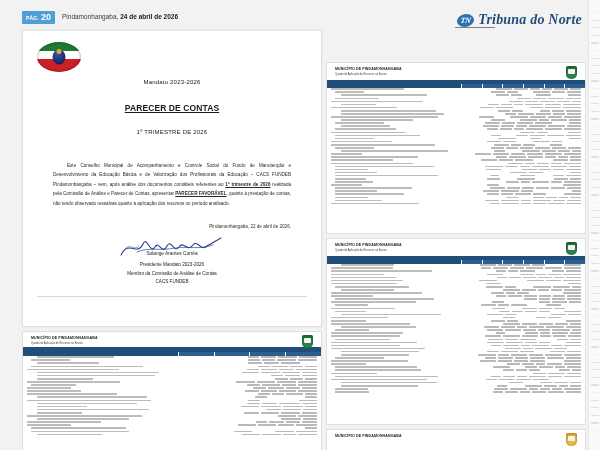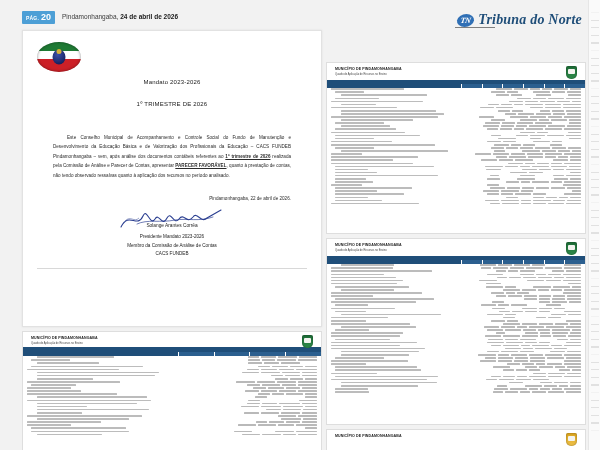--- a/index.html
+++ b/index.html
@@ -125,20 +125,21 @@
 
   <div class="doc">
     <div class="doc-inner">
 
       <div class="head-row">
         <div class="crest"></div>
       </div>
 
       <div class="mandato">Mandato 2023-2026</div>
 
+      <div class="parecer">PARECER DE CONTAS</div>
       <div class="trimestre">1º TRIMESTRE DE 2026</div>
 
       <p class="body-p"><span>Este Conselho Municipal de Acompanhamento e Controle Social do Fundo de Manutenção e Desenvolvimento da Educação Básica e de Valorização dos Profissionais da Educação – CACS FUNDEB Pindamonhangaba – vem, após análise dos documentos contábeis referentes ao </span><span class="strong">1º trimestre de 2026</span><span> realizada pela Comissão de Análise e Parecer de Contas, apresentar </span><span class="strong">PARECER FAVORÁVEL</span><span>, quanto à prestação de contas, não tendo observado ressalvas quanto à aplicação dos recursos no período analisado.</span></p>
 
       <div class="placedate">Pindamonhangaba, 22 de abril de 2026.</div>
 
       <div class="sigwrap">
         <svg width="110" height="26" viewBox="0 0 110 26">
           <path d="M4 20 C12 4, 20 22, 26 9 C30 0, 33 20, 38 12 C42 5, 45 21, 50 11
                    C54 3, 57 19, 62 12 C67 5, 70 18, 76 10 C80 4, 84 17, 90 11 L104 3" fill="none" stroke="#2b3f91" stroke-width="1.1" stroke-linecap="round"></path>

